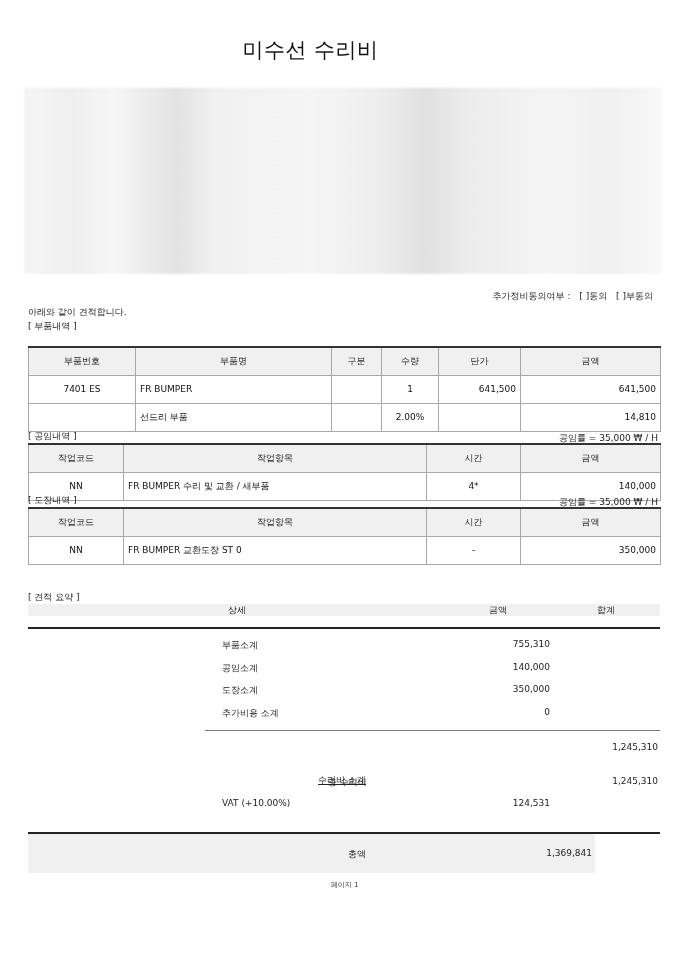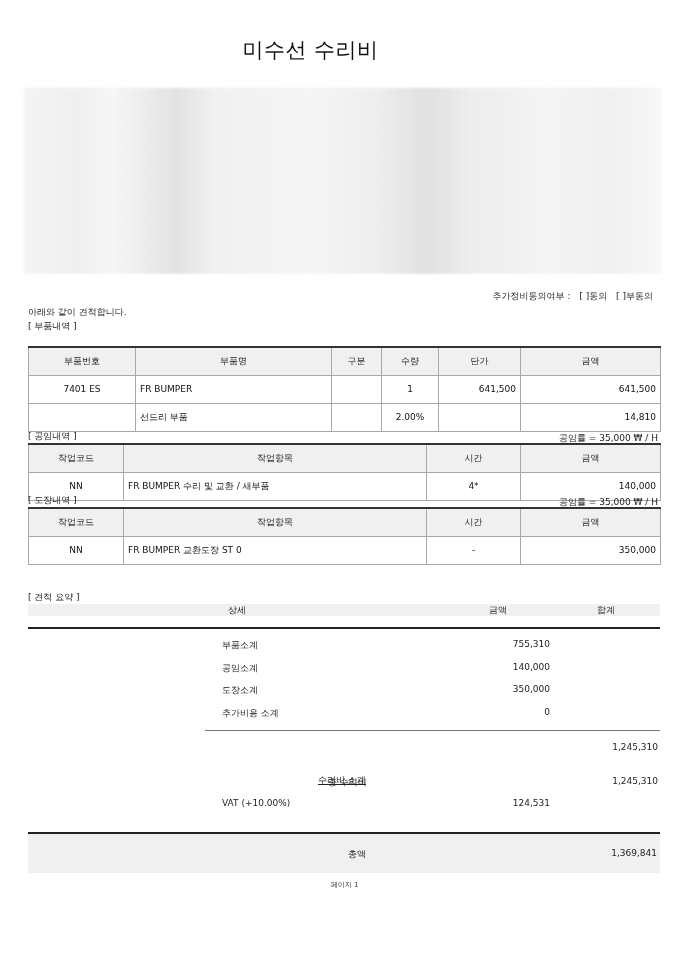--- a/index.html
+++ b/index.html
@@ -49,21 +49,21 @@
     .summary-header {
       position: absolute; left: 28px; top: 604px; width: 632px; height: 12px;
       background: #f0f0f0; font-size: 9px; color: #222;
     }
     .summary-header span { position: absolute; top: 0; }
     .summary-rule { position: absolute; left: 28px; top: 627px; width: 632px; height: 2px; background: #222; }
     .sum-row { position: absolute; font-size: 9px; color: #222; }
     .sub-rule { position: absolute; left: 205px; top: 730px; width: 455px; height: 1px; background: #777; }
     .total-rule { position: absolute; left: 28px; top: 832px; width: 632px; height: 2px; background: #222; }
     .total-box {
-      position: absolute; left: 28px; top: 834px; width: 632px; height: 39px; background: #f0f0f0;
+      position: absolute; left: 28px; top: 834px; width: 567px; height: 39px; background: #f0f0f0;
     }
     .total-box span { position: absolute; top: 14px; font-size: 9px; color: #222; }
     .footer { position: absolute; left: 0; width: 689px; top: 880px; text-align: center; font-size: 7px; color: #333; }
   </style>
 </head>
 <body>
 
 <div class="title">미수선 수리비</div>
 
 <div class="redacted"></div>

